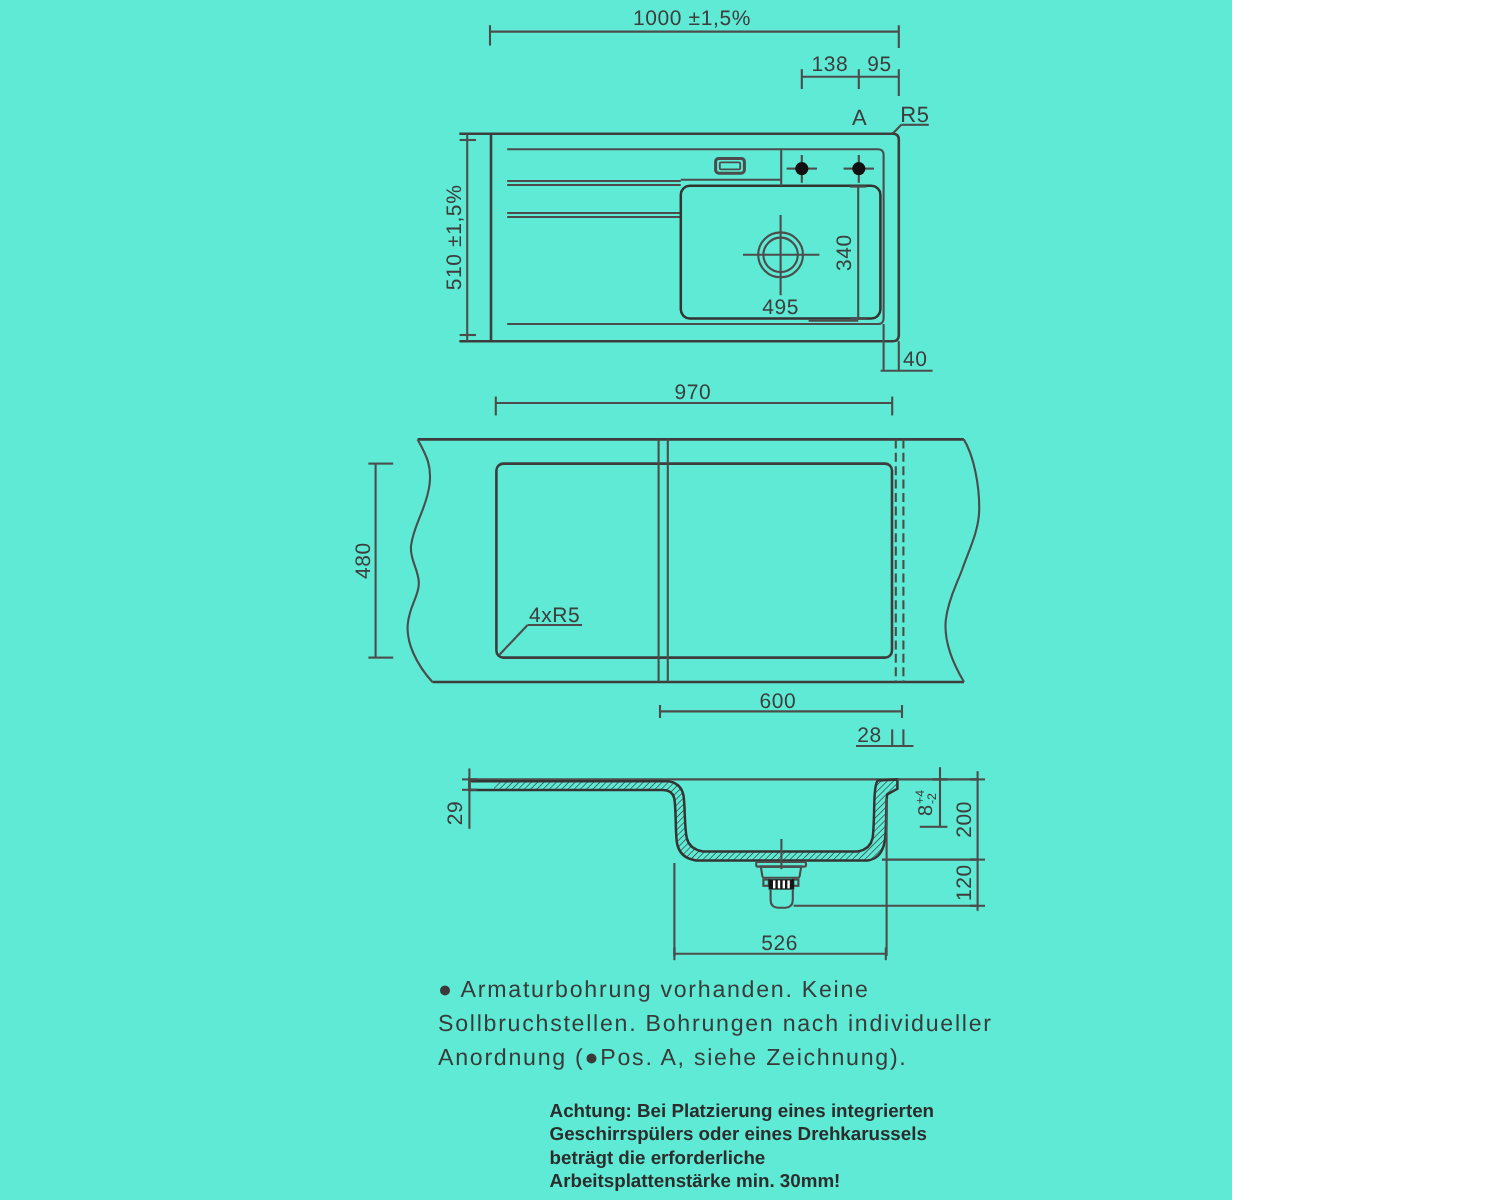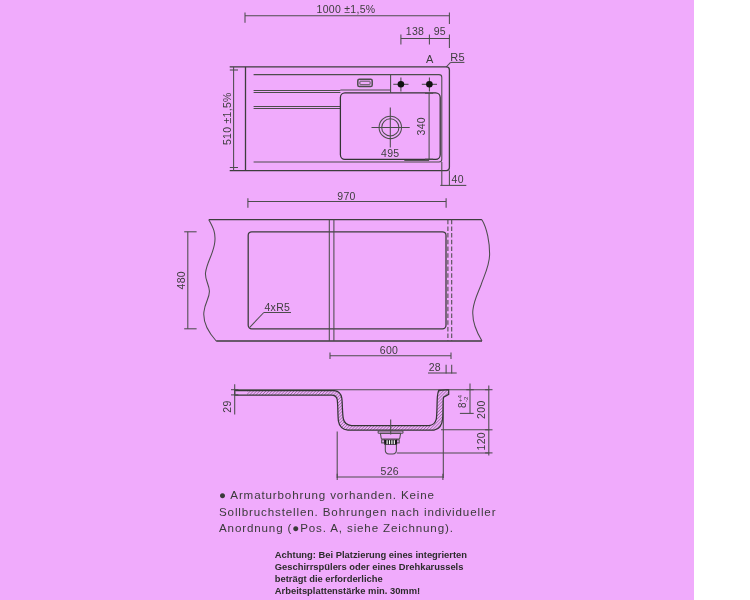--- a/index.html
+++ b/index.html
@@ -1,16 +1,16 @@
 <!DOCTYPE html>
 <html><head>
 <meta charset="utf-8">
 <style>
   html,body{margin:0;padding:0;background:#ffffff;}
-  #page{position:relative;width:694px;height:600px;background:#f0abfc;overflow:hidden;
+  #page{position:relative;width:616px;height:600px;background:#5eead4;overflow:hidden;
         font-family:"Liberation Sans", sans-serif;}
   svg{position:absolute;left:0;top:0;}
   text{font-family:"Liberation Sans", sans-serif;fill:#3d3d3d;}
   .dim{font-size:10.5px;letter-spacing:0.3px;}
   .thin{stroke:#4c4c4c;stroke-width:1.05;fill:none;}
   .med{stroke:#3d3d3d;stroke-width:1.3;fill:none;}
   .bowl{stroke:#333333;stroke-width:1.25;fill:none;}
 </style>
 </head>
 <body>

